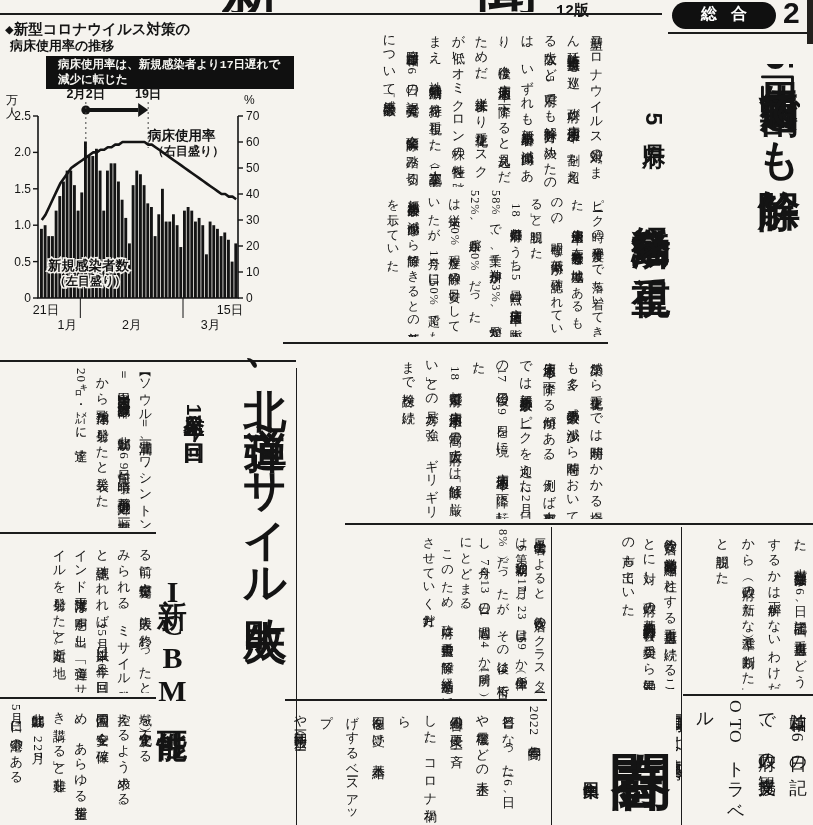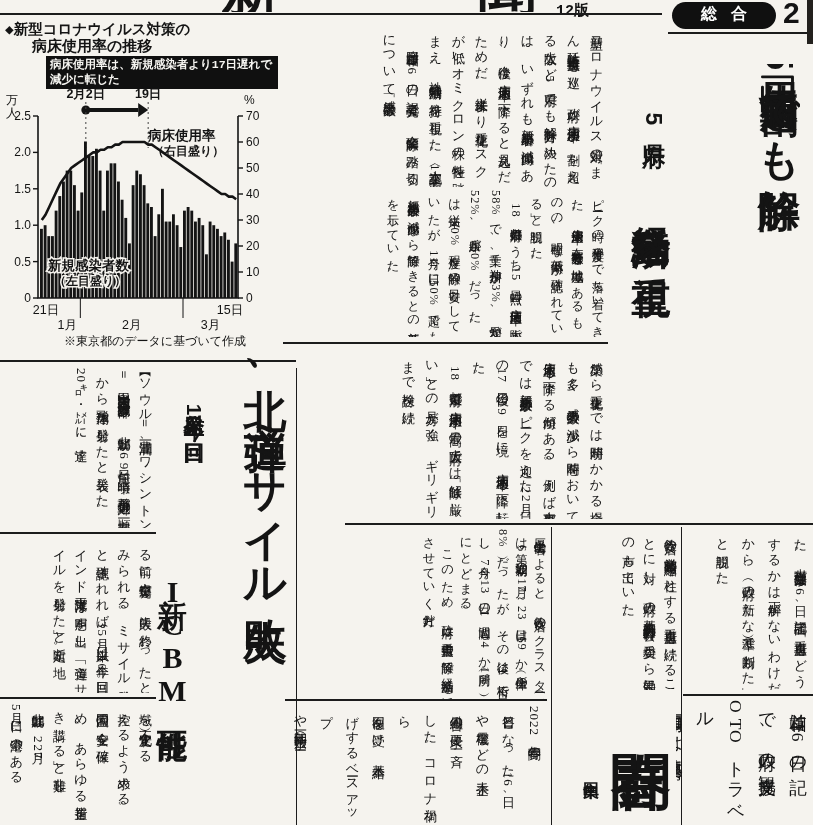--- a/index.html
+++ b/index.html
@@ -25,23 +25,23 @@
   
   .mast-clip{top:0;height:12px;overflow:hidden;width:62px;}
   .mast-clip span{display:block;font-size:58px;font-weight:700;margin-top:-49px;font-family:"Liberation Serif",serif;}
   #edition{top:1px;left:556px;font-size:15px;font-weight:700;}
   #section-badge{top:2px;left:672px;width:104px;height:27px;background:#101010;border-radius:14px;
     color:#ffffff;font-size:16px;font-weight:700;text-align:center;line-height:27px;letter-spacing:14px;text-indent:14px;}
   #page-num{top:-4px;left:783px;font-size:30px;font-weight:700;font-family:"Liberation Sans",sans-serif;}
   #scan-edge{top:0;left:807px;width:6px;height:44px;background:#23211e;}
   
   #chart-title1{top:20px;left:5px;font-size:14.5px;font-weight:700;}
-  #chart-title2{top:37px;left:32px;font-size:15px;font-weight:700;}
+  #chart-title2{top:37px;left:10px;font-size:13px;font-weight:700;}
   #chart-callout{top:56px;left:46px;width:224px;background:#101010;color:#f6f5f1;
-    font-size:11.5px;font-weight:700;line-height:14.5px;padding:2px 4px;}
+    font-size:11.5px;font-weight:700;line-height:14.5px;padding:2px 12px;}
   #chart-foot{top:333px;left:64px;font-size:12px;}
   
   #kicker{top:28px;left:620px;font-size:30px;font-weight:900;letter-spacing:3px;}
   #main-headline{top:64px;left:668px;height:462px;width:132px;overflow:hidden;line-height:1;}
   #main-headline .p1{font-size:38px;font-weight:900;letter-spacing:-3px;font-family:"Liberation Sans",sans-serif;}
   #main-headline .p2{font-size:42px;font-weight:900;letter-spacing:-1px;}
   #subhead1{top:112px;left:637px;height:90px;font-size:23px;font-weight:900;}
   #subhead2{top:196px;left:624px;height:330px;font-size:39px;font-weight:900;letter-spacing:1px;font-family:"Liberation Sans",sans-serif;}
   
   #deck1{top:26px;left:262px;width:346px;height:161px;font-size:13px;line-height:23px;}
@@ -185,21 +185,20 @@
       <text x="48" y="184" font-size="13.5" font-weight="bold" stroke="#f5f3ee" stroke-width="3" paint-order="stroke">新規感染者数</text>
       <text x="54" y="199" font-size="12" font-weight="bold" stroke="#f5f3ee" stroke-width="3" paint-order="stroke">（左目盛り）</text>
       <text x="46" y="228" text-anchor="middle" font-size="12.5">21日</text>
       <text x="230" y="228" text-anchor="middle" font-size="12.5">15日</text>
       <line x1="80.33333333333333" y1="212" x2="80.33333333333333" y2="232" stroke="#141414" stroke-width="1"></line>
       <line x1="183" y1="212" x2="183" y2="232" stroke="#141414" stroke-width="1"></line>
       <text x="67.16666666666666" y="243" text-anchor="middle" font-size="12.5">1月</text>
       <text x="131.66666666666666" y="243" text-anchor="middle" font-size="12.5">2月</text>
       <text x="210.5" y="243" text-anchor="middle" font-size="12.5">3月</text>
     </svg>
-  <div class="abs gothic" id="chart-foot">※東京都のデータに基づいて作成</div>
   <div class="abs rule" style="left:0;top:360px;width:296px;height:2px;"></div>
 
   <div class="abs v" id="main-headline">
     <span class="p1">「病床使用5割超」</span><span class="p2">でも解除</span>
   </div>
   <div class="abs v gothic" id="subhead1">5府県</div>
   <div class="abs v" id="subhead2">経済活動を重視</div>
 
   <div class="abs deck" id="deck1">新型コロナウイルス対策の「まん延防止等重点措置」を巡り、政府が病床使用率が5割を超える大阪など5府県でも解除方針を決めたのは、いずれも新規感染者が減少傾向にあり、今後は病床使用率も下降すると見込んだためだ。従来株より重症化リスクが低いオミクロン株の特性を踏まえ、社会経済活動の維持を重視した。〈本文記事1面〉
 　岸田首相は16日の記者会見で、全面解除に踏み切る理由について「感染者数は</div>

